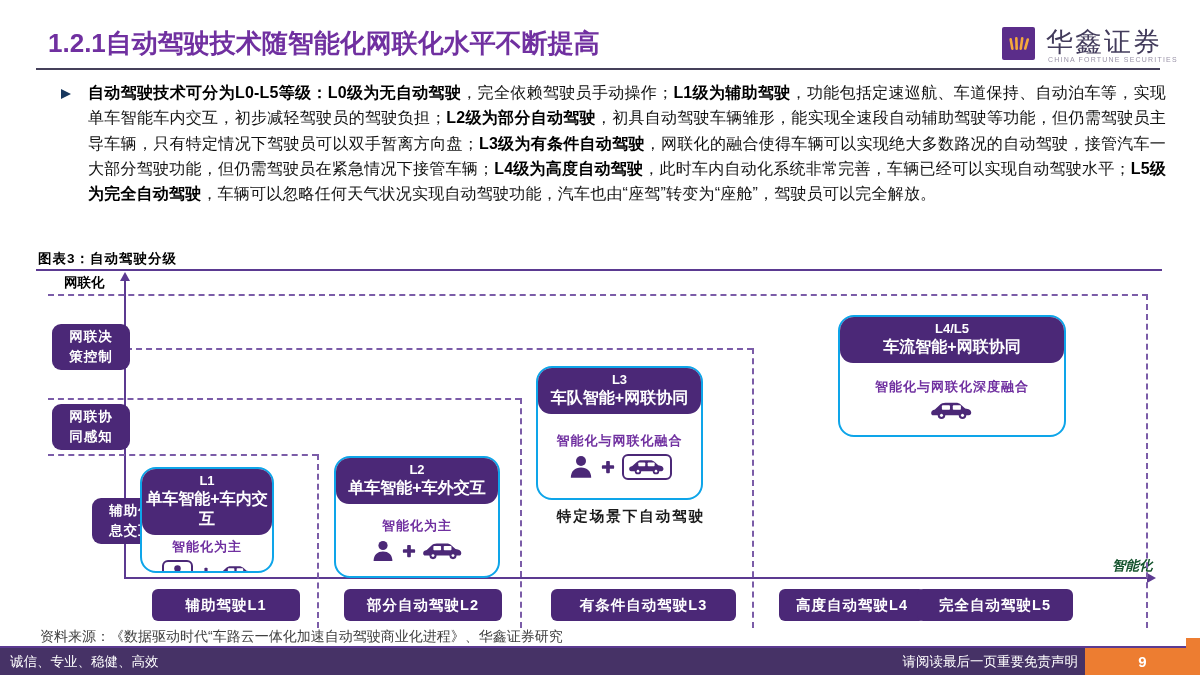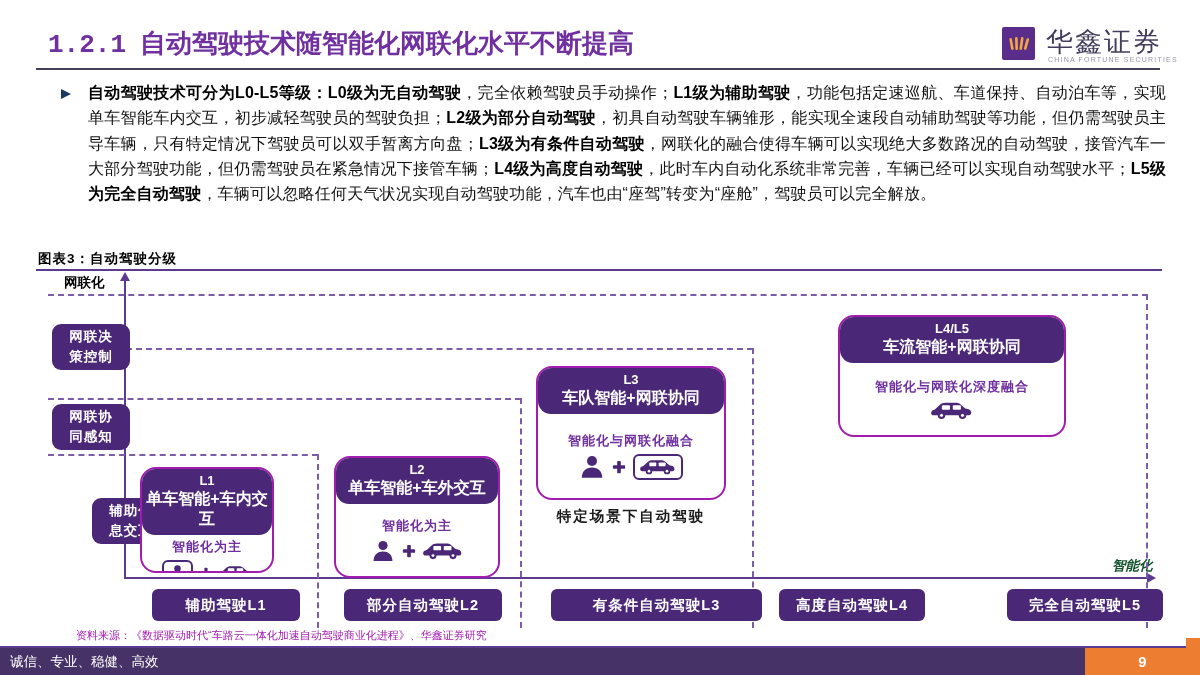--- a/index.html
+++ b/index.html
@@ -2,21 +2,21 @@
 <html><head>
 <meta charset="utf-8">
 <style>
   html,body{margin:0;padding:0;background:#e8e8e8;}
   .page{position:relative;width:1200px;height:675px;background:#ffffff;overflow:hidden;
         font-family:"Liberation Sans","DejaVu Sans",sans-serif;}
   .abs{position:absolute;}
 
   
   .title{left:48px;top:26px;font-size:26px;font-weight:bold;color:#7030a0;white-space:nowrap;}
-  .title .num{margin-right:14px;font-family:Liberation Mono, monospace;}
+  .title .num{}
   .title-rule{left:36px;top:68px;width:1124px;height:2px;background:#45405a;}
   .logo-square{left:1002px;top:27px;width:33px;height:33px;background:#5b2d8a;border-radius:2px;
                display:flex;align-items:center;justify-content:center;}
   .logo-name{left:1046px;top:24px;font-size:27px;font-weight:400;color:#433c5c;letter-spacing:2px;}
   .logo-sub{left:1048px;top:56px;font-size:7px;color:#9a93a8;letter-spacing:1.2px;}
 
   
   .bullet{left:61px;top:89px;width:0;height:0;border-left:10px solid #17375e;
           border-top:5px solid transparent;border-bottom:5px solid transparent;}
   .para{left:88px;top:80px;width:1078px;font-size:16px;line-height:25.3px;color:#111;
@@ -44,46 +44,46 @@
   .dv2{left:520px;top:398px;height:230px;}
   .dv3{left:752px;top:348px;height:280px;}
   .dv4{left:1146px;top:294px;height:334px;}
 
   .cap-box{left:52px;width:78px;height:46px;background:#4b2877;border-radius:9px;color:#fff;
            font-size:13.5px;font-weight:bold;text-align:center;display:flex;flex-direction:column;
            justify-content:center;line-height:1.45;letter-spacing:1px;}
   .cap1{top:324px;} .cap2{top:404px;} .cap3{top:498px;margin-left:40px;}
 
   
-  .card{background:#fff;border:2px solid #a21caf;border-radius:16px;overflow:hidden;
+  .card{background:#fff;border:2px solid #0ea5e9;border-radius:16px;overflow:hidden;
         box-sizing:border-box;display:flex;flex-direction:column;}
   .card-hd{background:#4b2877;color:#fff;text-align:center;border-radius:0 0 13px 13px;
            padding:4px 2px 6px;}
   .card-hd .t{font-size:13px;font-weight:bold;line-height:1.25;}
   .card-hd .s{font-size:16px;font-weight:bold;line-height:1.25;}
   .card-bd{flex:1;display:flex;flex-direction:column;align-items:center;justify-content:center;
            gap:4px;padding:3px 2px;}
   .bd-label{color:#7030a0;font-size:13px;font-weight:bold;letter-spacing:1px;}
   .icon-row{display:flex;align-items:center;justify-content:center;gap:7px;color:#4b2877;}
   .frame{display:inline-flex;align-items:center;justify-content:center;border:2px solid #4b2877;
          border-radius:6px;padding:2px 5px;}
   .card-l1{left:140px;top:467px;width:134px;height:106px;}
   .card-l2{left:334px;top:423px;width:166px;height:122px;margin-top:33px;}
-  .card-l3{left:536px;top:366px;width:190px;height:134px;}
+  .card-l3{left:536px;top:366px;width:167px;height:134px;}
   .card-l45{left:838px;top:315px;width:228px;height:122px;}
   .caption-l3{left:536px;top:507px;width:190px;text-align:center;font-size:14.5px;font-weight:bold;
               color:#1a1a1a;letter-spacing:2px;}
 
   
   .cat{top:589px;height:32px;background:#4b2877;border-radius:6px;color:#fff;font-size:14.5px;
        font-weight:bold;display:flex;align-items:center;justify-content:center;letter-spacing:1px;}
-  .cat1{left:152px;width:148px;} .cat2{left:344px;width:158px;} .cat3{left:551px;width:211px;}
-  .cat4{left:779px;width:146px;} .cat5{left:1007px;width:156px;}
-
-  .source{left:40px;top:628px;font-size:11px;color:#a21caf;margin-left:36px;}
+  .cat1{left:152px;width:148px;} .cat2{left:344px;width:158px;} .cat3{left:551px;width:185px;}
+  .cat4{left:779px;width:146px;} .cat5{left:917px;width:156px;}
+
+  .source{left:40px;top:628px;font-size:14px;color:#404040;}
   .bottom-rule{left:0;top:646px;width:1200px;height:2px;background:#5b3a91;}
 
   
   .footer{left:0;top:648px;width:1200px;height:27px;background:#463266;}
   .footer-left{left:10px;top:648px;height:30px;line-height:27px;color:#fff;font-size:13.5px;}
   .footer-right{right:122px;top:648px;height:27px;line-height:27px;color:#fff;font-size:13.5px;}
   .page-box{left:1085px;top:648px;width:115px;height:27px;background:#ed7d31;color:#fff;
             font-size:15px;font-weight:bold;display:flex;align-items:center;justify-content:center;}
   .page-notch{left:1186px;top:638px;width:14px;height:10px;background:#ed7d31;}
 
@@ -280,16 +280,17 @@
   <div class="abs cat cat2">部分自动驾驶L2</div>
   <div class="abs cat cat3">有条件自动驾驶L3</div>
   <div class="abs cat cat4">高度自动驾驶L4</div>
   <div class="abs cat cat5">完全自动驾驶L5</div>
 
   <div class="abs source">资料来源：《数据驱动时代“车路云一体化加速自动驾驶商业化进程》、华鑫证券研究</div>
   <div class="abs bottom-rule"></div>
 
   <div class="abs footer"></div>
   <div class="abs footer-left">诚信、专业、稳健、高效</div>
+  <div class="abs footer-right">请阅读最后一页重要免责声明</div>
   <div class="abs page-notch"></div>
   <div class="abs page-box">9</div>
 
 </div>
 
 </body></html>

